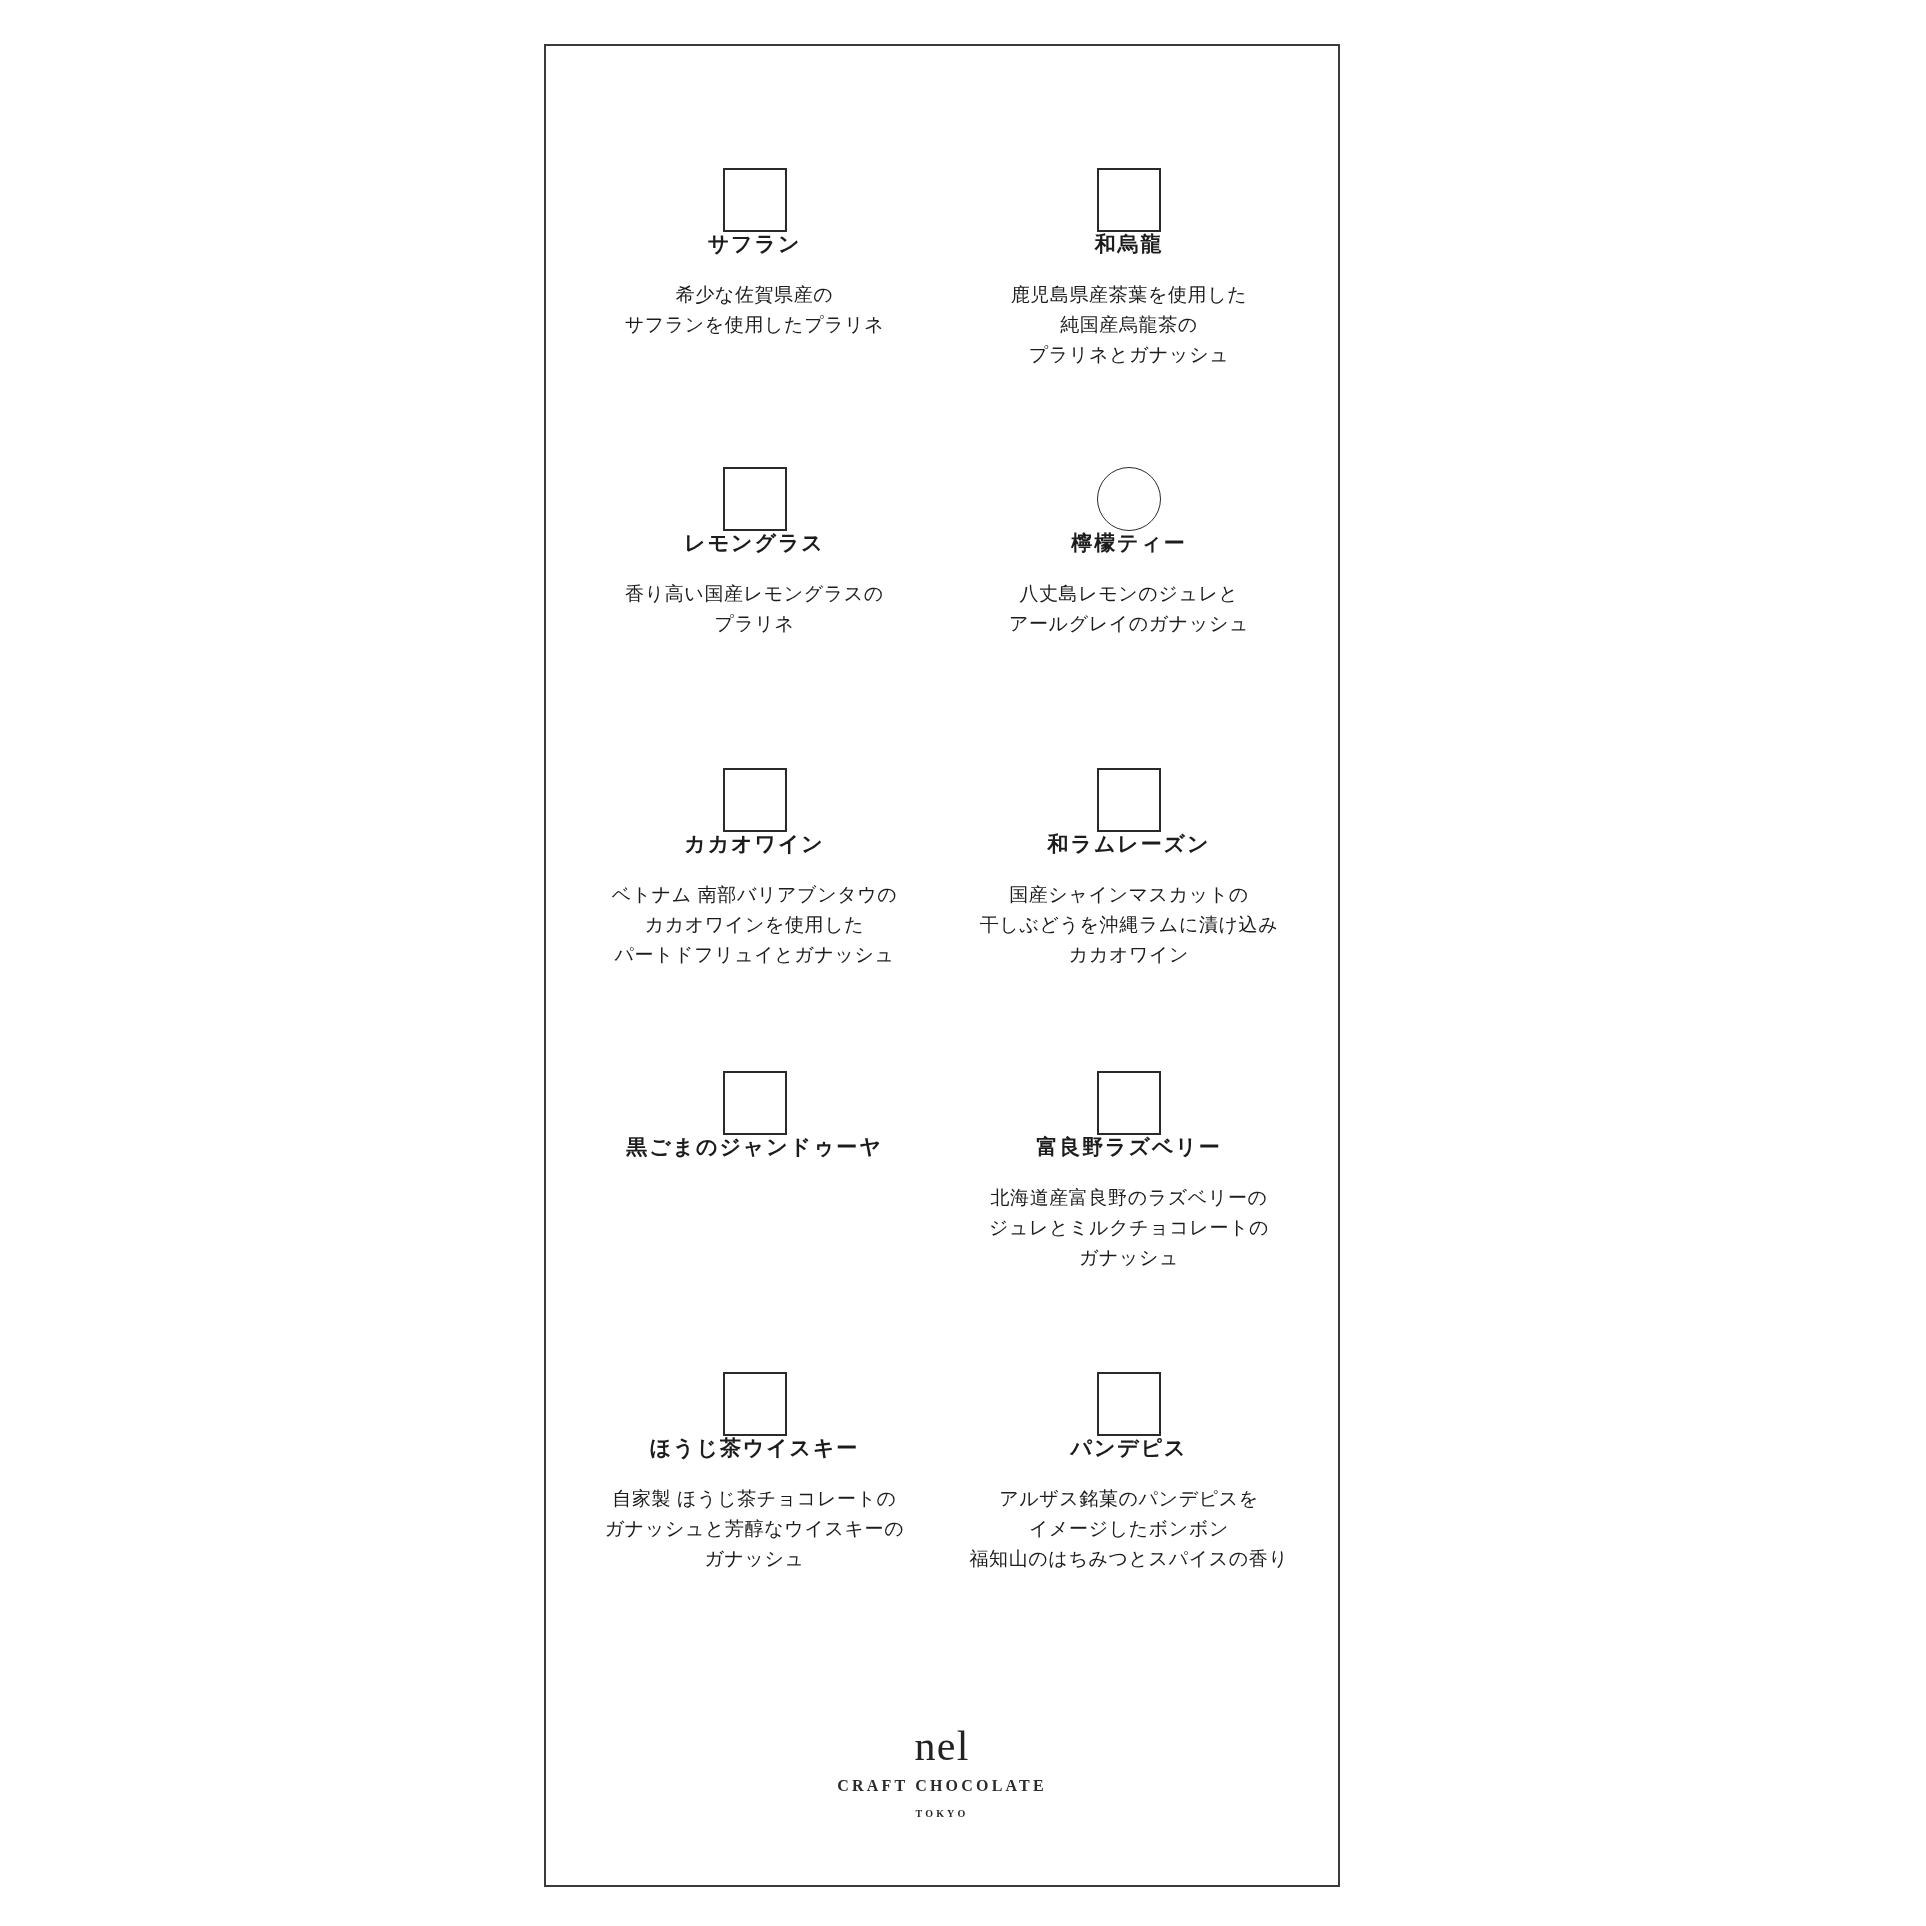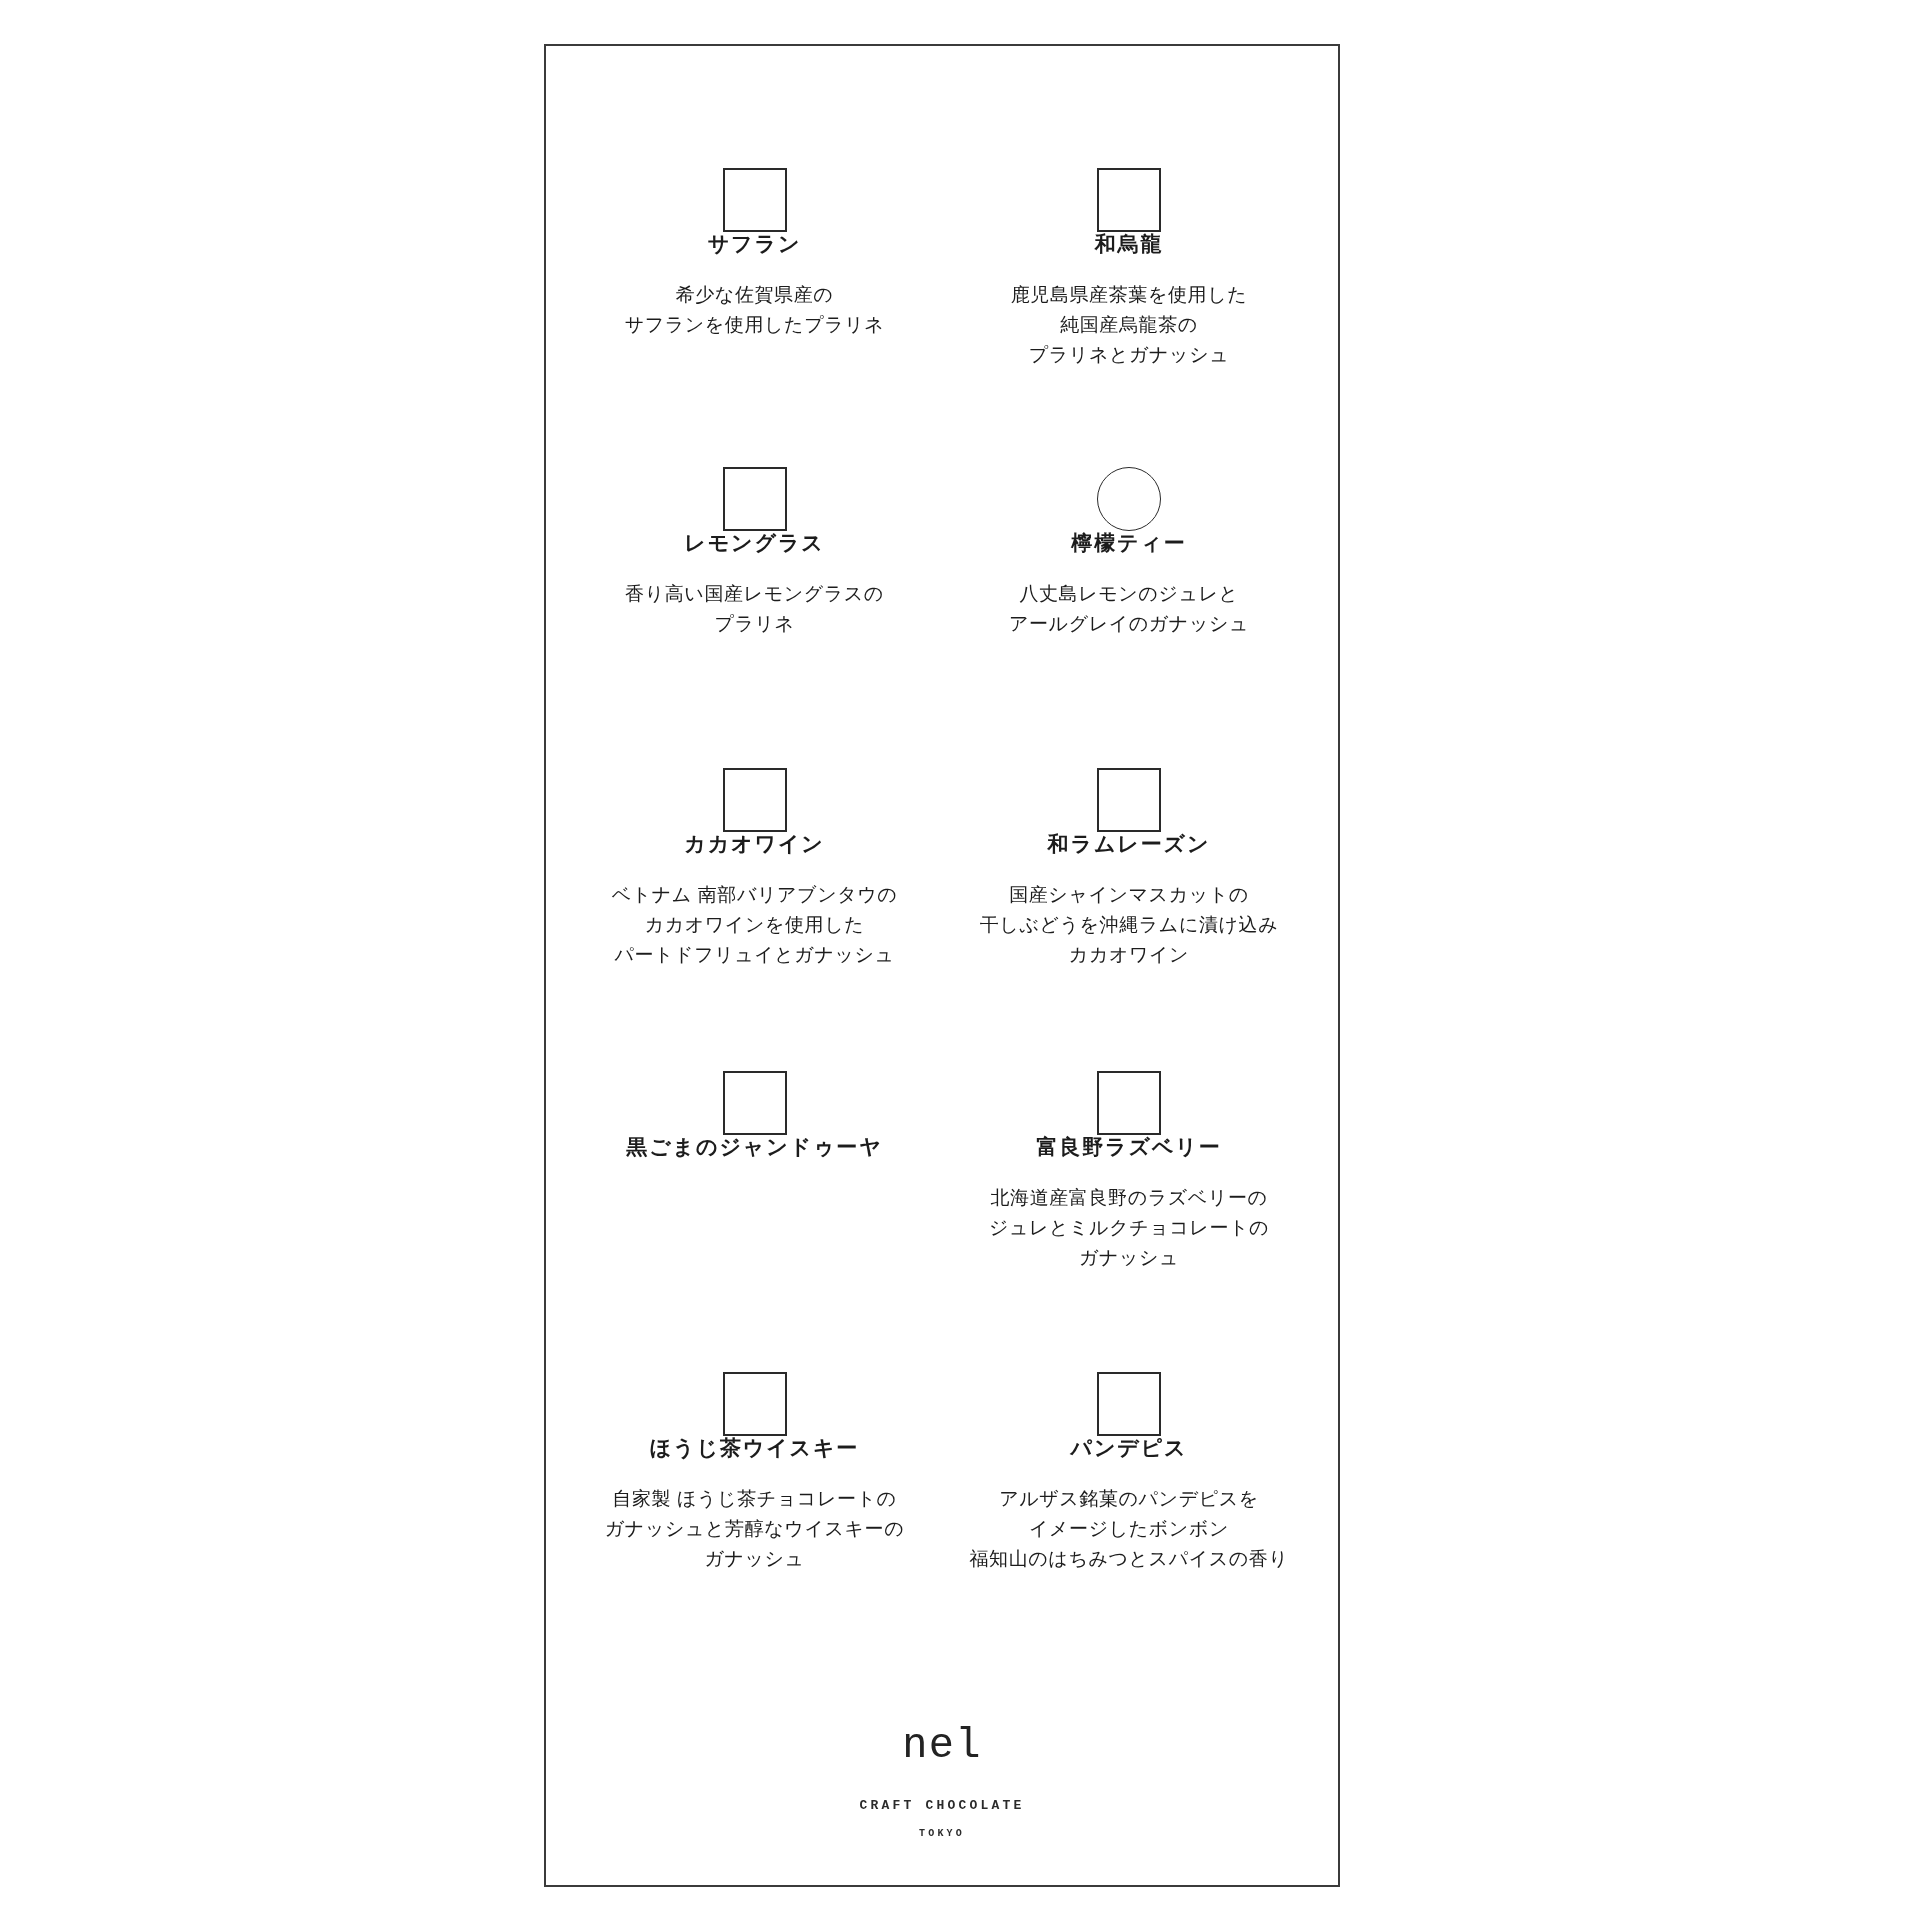--- a/index.html
+++ b/index.html
@@ -60,32 +60,32 @@
     font-weight: 500;
     letter-spacing: 0.6px;
   }
   .desc div { white-space: nowrap; }
   .logo {
     position: absolute;
     left: 0;
     top: 1679px;
     width: 100%;
     text-align: center;
-    font-family: Liberation Mono, monospace;
+    font-family: Liberation Serif, serif;
   }
   .logo-name {
     font-size: 42px;
     line-height: 42px;
     font-weight: 500;
     letter-spacing: 1.3px;
     color: #232323;
   }
   .logo-sub1 {
-    margin-top: 32px;
-    font-size: 13px;
+    margin-top: 12px;
+    font-size: 16px;
     line-height: 13px;
     font-weight: 700;
     letter-spacing: 3.2px;
     color: #2b2b2b;
   }
   .logo-sub2 {
     margin-top: 15px;
     font-size: 10px;
     line-height: 13px;
     font-weight: 700;

